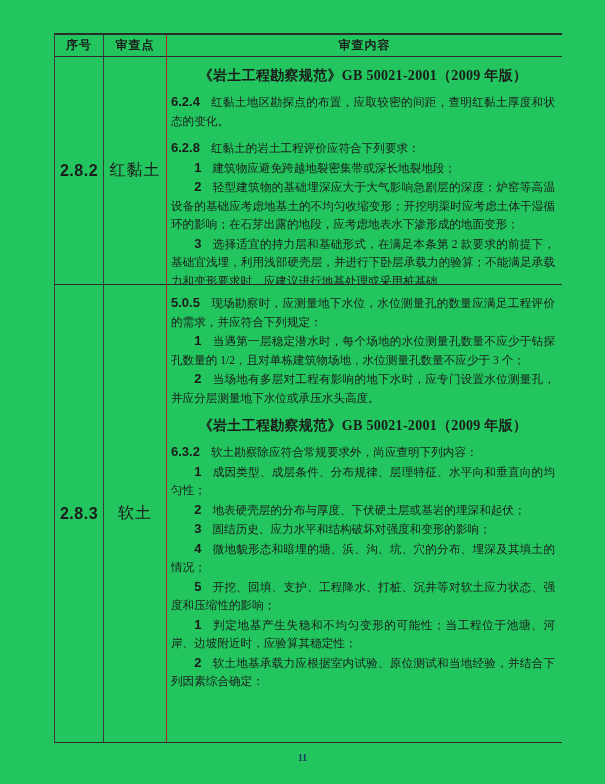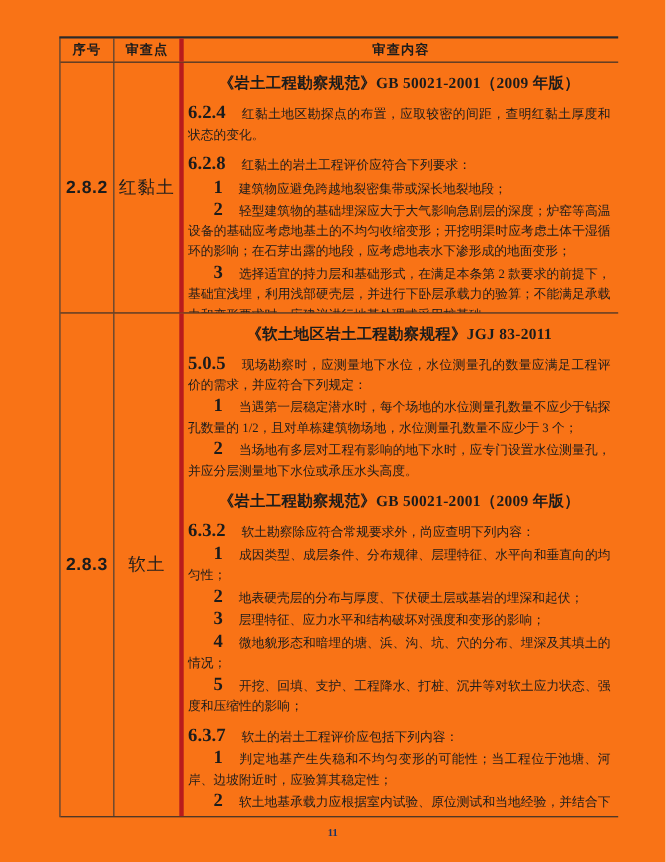--- a/index.html
+++ b/index.html
@@ -1,55 +1,55 @@
 <!DOCTYPE html>
 <html lang="zh"><head>
 <meta charset="utf-8">
 <style>
   * { margin:0; padding:0; box-sizing:border-box; }
   html,body { background:#ffffff; }
   .page {
     position:relative;
     width:605px; height:784px;
-    background:#f97316;
+    background:#22c55e;
     font-family:"Liberation Serif","DejaVu Serif",serif;
     color:#1c1c1c;
     overflow:hidden;
   }
   .doc-table {
     position:absolute;
     left:54px; top:33px;
     width:508px;
     border-top:2px solid #2a2a2a;
     border-left:1px solid #3a3a3a;
   }
   .trow { display:flex; border-bottom:1.6px solid #2a2a2a; width:100%; }
   .thead-row { height:22px; }
   .cell { flex:0 0 auto; }
   .c1 { width:49px;  border-right:1px solid #3a3a3a; display:flex; align-items:center; justify-content:center; }
-  .c2 { width:63px;  border-right:4px solid #b91c1c; display:flex; align-items:center; justify-content:center;font-family:Liberation Mono, monospace; }
+  .c2 { width:63px;  border-right:1px solid #b91c1c; display:flex; align-items:center; justify-content:center;font-family:Liberation Mono, monospace; }
   .c3 { width:396px; flex:1 1 auto; }
   .thead-row .cell { font-weight:bold; font-size:12px; letter-spacing:1px; }
   .thead-row .c3 { display:flex; align-items:center; justify-content:center; }
   .body-row-1 { height:228px; }
   .body-row-2 { height:458px; }
   .row-id { font-weight:bold; font-size:16px; font-family:"Liberation Sans","DejaVu Sans",sans-serif; letter-spacing:.5px; }
   .row-point { font-size:16px; letter-spacing:1px; }
   .content { padding:1px 7px 0 4px; overflow:hidden; }
   .bheading {
     font-size:14px; font-weight:bold; text-align:center;
     margin:9px 0 8px 0; letter-spacing:.3px;
   }
   p.clause, p.item, p.subitem {
     font-size:11.6px; line-height:18.5px;
     text-align:justify;
   }
   p.clause { margin-top:8px; }
   p.item, p.subitem { margin-top:0; text-indent:2em; }
-  .num { font-weight:bold; font-family:Liberation Serif, serif; font-size:17px; margin-right:.85em; }
+  .num { font-weight:bold; font-family:Liberation Sans, sans-serif; font-size:13px; margin-right:.85em; }
   .page-number {
     position:absolute; left:0; right:0; top:753px;
     text-align:center; font-size:9.5px; font-weight:bold;
     color:#1d3465; font-family:"Liberation Serif","DejaVu Serif",serif;
   }
 </style>
 </head>
 <body>
 
 <div class="page">
@@ -70,32 +70,30 @@
             <p class="clause"><span class="num">6.2.8</span><span class="txt">红黏土的岩土工程评价应符合下列要求：</span></p>
             <p class="item"><span class="num">1</span><span class="txt">建筑物应避免跨越地裂密集带或深长地裂地段；</span></p>
             <p class="item"><span class="num">2</span><span class="txt">轻型建筑物的基础埋深应大于大气影响急剧层的深度；炉窑等高温设备的基础应考虑地基土的不均匀收缩变形；开挖明渠时应考虑土体干湿循环的影响；在石芽出露的地段，应考虑地表水下渗形成的地面变形；</span></p>
             <p class="item"><span class="num">3</span><span class="txt">选择适宜的持力层和基础形式，在满足本条第 2 款要求的前提下，基础宜浅埋，利用浅部硬壳层，并进行下卧层承载力的验算；不能满足承载力和变形要求时，应建议进行地基处理或采用桩基础。</span></p>
           </div>
   </div>
         <div class="trow body-row-2">
     <div class="cell c1 row-id">2.8.3</div>
     <div class="cell c2 row-point">软土</div>
     <div class="cell c3 content">
-            <div class="bheading">《软土地区岩土工程勘察规程》JGJ 83-2011</div>
             <p class="clause"><span class="num">5.0.5</span><span class="txt">现场勘察时，应测量地下水位，水位测量孔的数量应满足工程评价的需求，并应符合下列规定：</span></p>
             <p class="item"><span class="num">1</span><span class="txt">当遇第一层稳定潜水时，每个场地的水位测量孔数量不应少于钻探孔数量的 1/2，且对单栋建筑物场地，水位测量孔数量不应少于 3 个；</span></p>
             <p class="item"><span class="num">2</span><span class="txt">当场地有多层对工程有影响的地下水时，应专门设置水位测量孔，并应分层测量地下水位或承压水头高度。</span></p>
             <div class="bheading">《岩土工程勘察规范》GB 50021-2001（2009 年版）</div>
             <p class="clause"><span class="num">6.3.2</span><span class="txt">软土勘察除应符合常规要求外，尚应查明下列内容：</span></p>
             <p class="item"><span class="num">1</span><span class="txt">成因类型、成层条件、分布规律、层理特征、水平向和垂直向的均匀性；</span></p>
             <p class="item"><span class="num">2</span><span class="txt">地表硬壳层的分布与厚度、下伏硬土层或基岩的埋深和起伏；</span></p>
-            <p class="item"><span class="num">3</span><span class="txt">层理特征、应力水平和结构破坏对强度和变形的影响；</span></p>
+            <p class="item"><span class="num">3</span><span class="txt">固结历史、应力水平和结构破坏对强度和变形的影响；</span></p>
             <p class="item"><span class="num">4</span><span class="txt">微地貌形态和暗埋的塘、浜、沟、坑、穴的分布、埋深及其填土的情况；</span></p>
             <p class="item"><span class="num">5</span><span class="txt">开挖、回填、支护、工程降水、打桩、沉井等对软土应力状态、强度和压缩性的影响；</span></p>
-            <p class="clause"><span class="num">6.3.7</span><span class="txt">软土的岩土工程评价应包括下列内容：</span></p>
             <p class="item"><span class="num">1</span><span class="txt">判定地基产生失稳和不均匀变形的可能性；当工程位于池塘、河岸、边坡附近时，应验算其稳定性；</span></p>
             <p class="item"><span class="num">2</span><span class="txt">软土地基承载力应根据室内试验、原位测试和当地经验，并结合下列因素综合确定：</span></p>
           </div>
   </div>
       </div>
   </div>
 
   <div class="page-number">11</div>
 
 </div>

